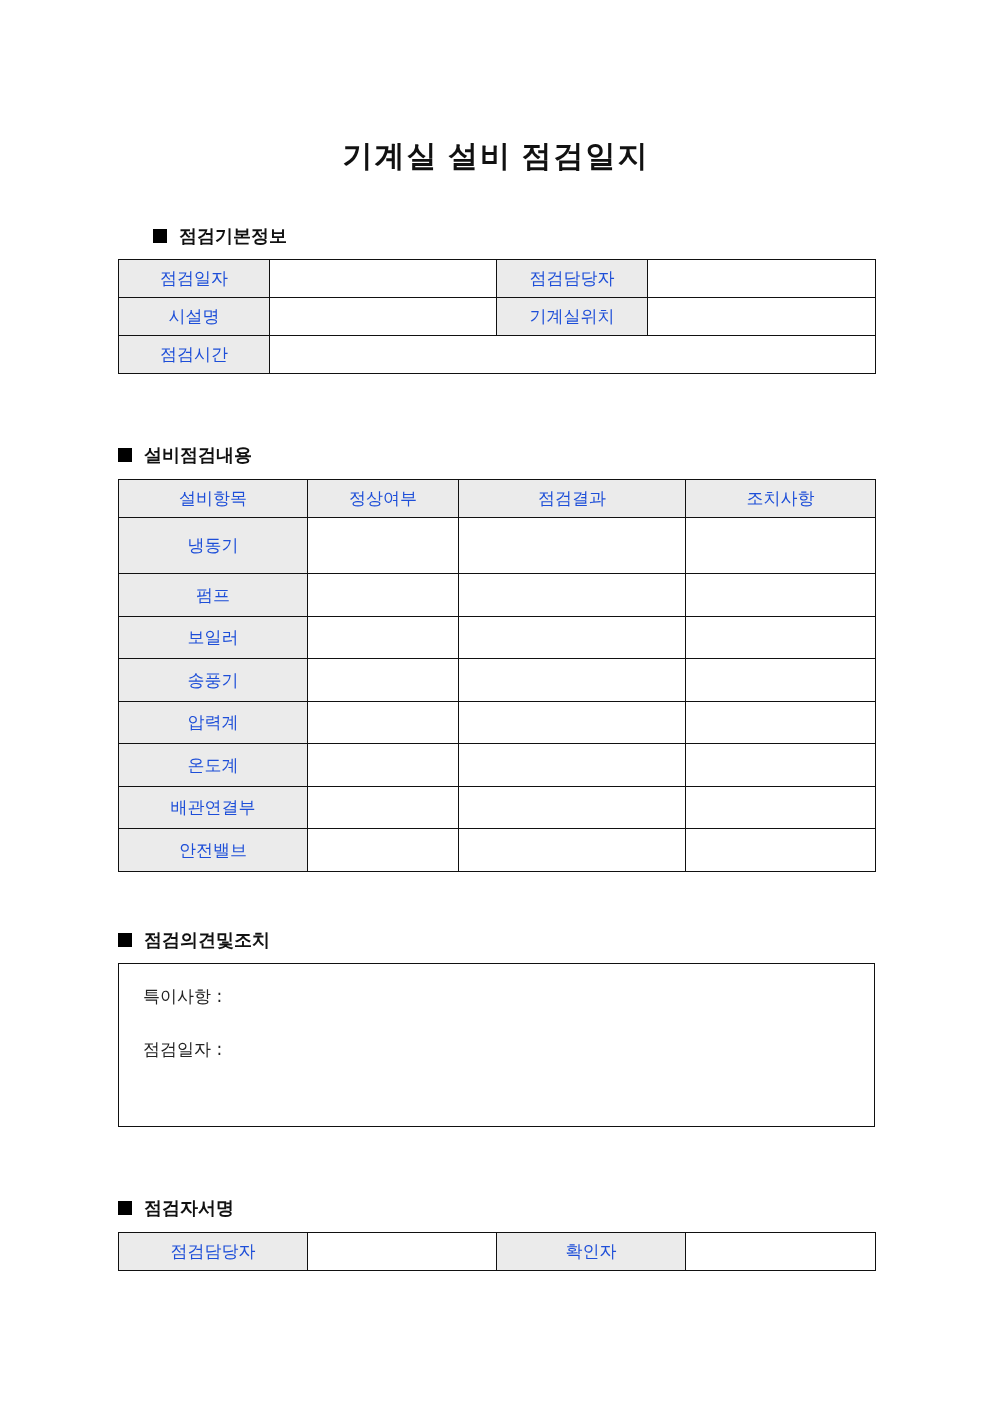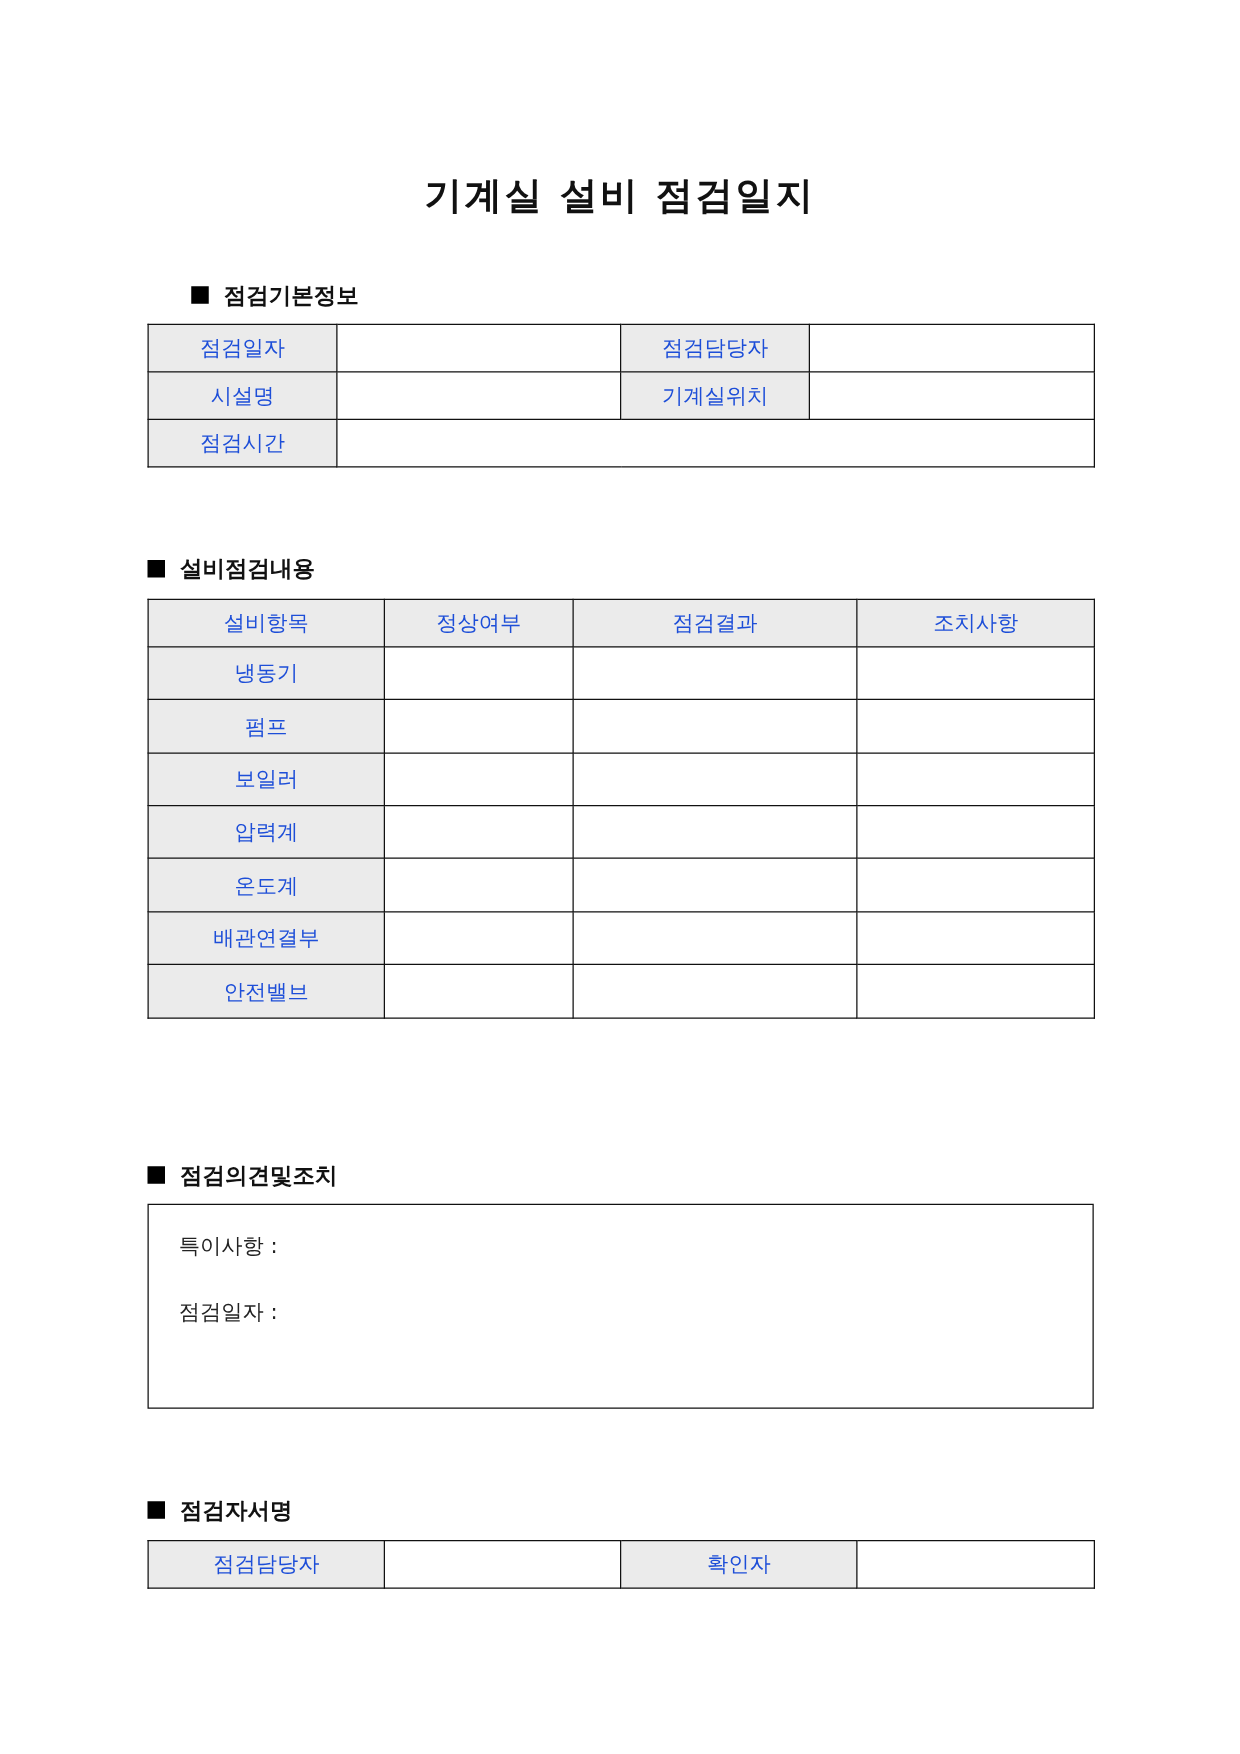--- a/index.html
+++ b/index.html
@@ -1,17 +1,17 @@
 <!DOCTYPE html>
 <html><head>
 <meta charset="utf-8">
 <style>
   html, body { margin:0; padding:0; background:#ffffff; }
   body { width:992px; height:1403px; position:relative; font-family:"DejaVu Sans", "Liberation Sans", sans-serif; color:#111; }
-  .title { position:absolute; top:136px; left:0; width:992px; text-align:center; font-size:30px; font-weight:bold; letter-spacing:2px; }
+  .title { position:absolute; top:136px; left:0; width:992px; text-align:center; font-size:30px; font-weight:bold; letter-spacing:2px;font-family:Liberation Serif, serif; }
   .section-h { position:absolute; left:118px; font-size:18px; font-weight:bold; display:flex; align-items:center; }
   .section-h .sq { display:inline-block; width:14px; height:14px; background:#000; margin-right:12px; }
   table { position:absolute; border-collapse:collapse; left:118px; width:757px; table-layout:fixed; }
   td { border:1px solid #111; font-size:17px; text-align:center; padding:0; color:#1d4ed8; }
   td.lbl { background:#ebebeb; }
   .notes { position:absolute; left:118px; top:963px; width:755px; height:162px; border:1px solid #111; }
   .note-line { position:absolute; left:24px; font-size:17px; color:#222; }
 </style>
 </head>
 <body>
@@ -62,34 +62,40 @@
       <col style="width:227px">
       <col style="width:190px">
     </colgroup>
   <tbody>
       <tr style="height:38px;">
     <td class="lbl">설비항목</td>
     <td class="lbl">정상여부</td>
     <td class="lbl">점검결과</td>
     <td class="lbl">조치사항</td>
   </tr>
-  <tr style="height:42px;">
+  <tr style="height:56px;">
     <td class="lbl">냉동기</td>
     <td></td>
         <td></td>
         <td></td>
   </tr>
   <tr style="height:43px;">
     <td class="lbl">펌프</td>
     <td></td>
         <td></td>
         <td></td>
   </tr>
   <tr style="height:42px;margin-top:20px;">
     <td class="lbl">보일러</td>
+    <td></td>
+        <td></td>
+        <td></td>
+  </tr>
+  <tr style="height:43px;">
+    <td class="lbl">송풍기</td>
     <td></td>
         <td></td>
         <td></td>
   </tr>
   <tr style="height:42px;">
     <td class="lbl">압력계</td>
     <td></td>
         <td></td>
         <td></td>
   </tr>

